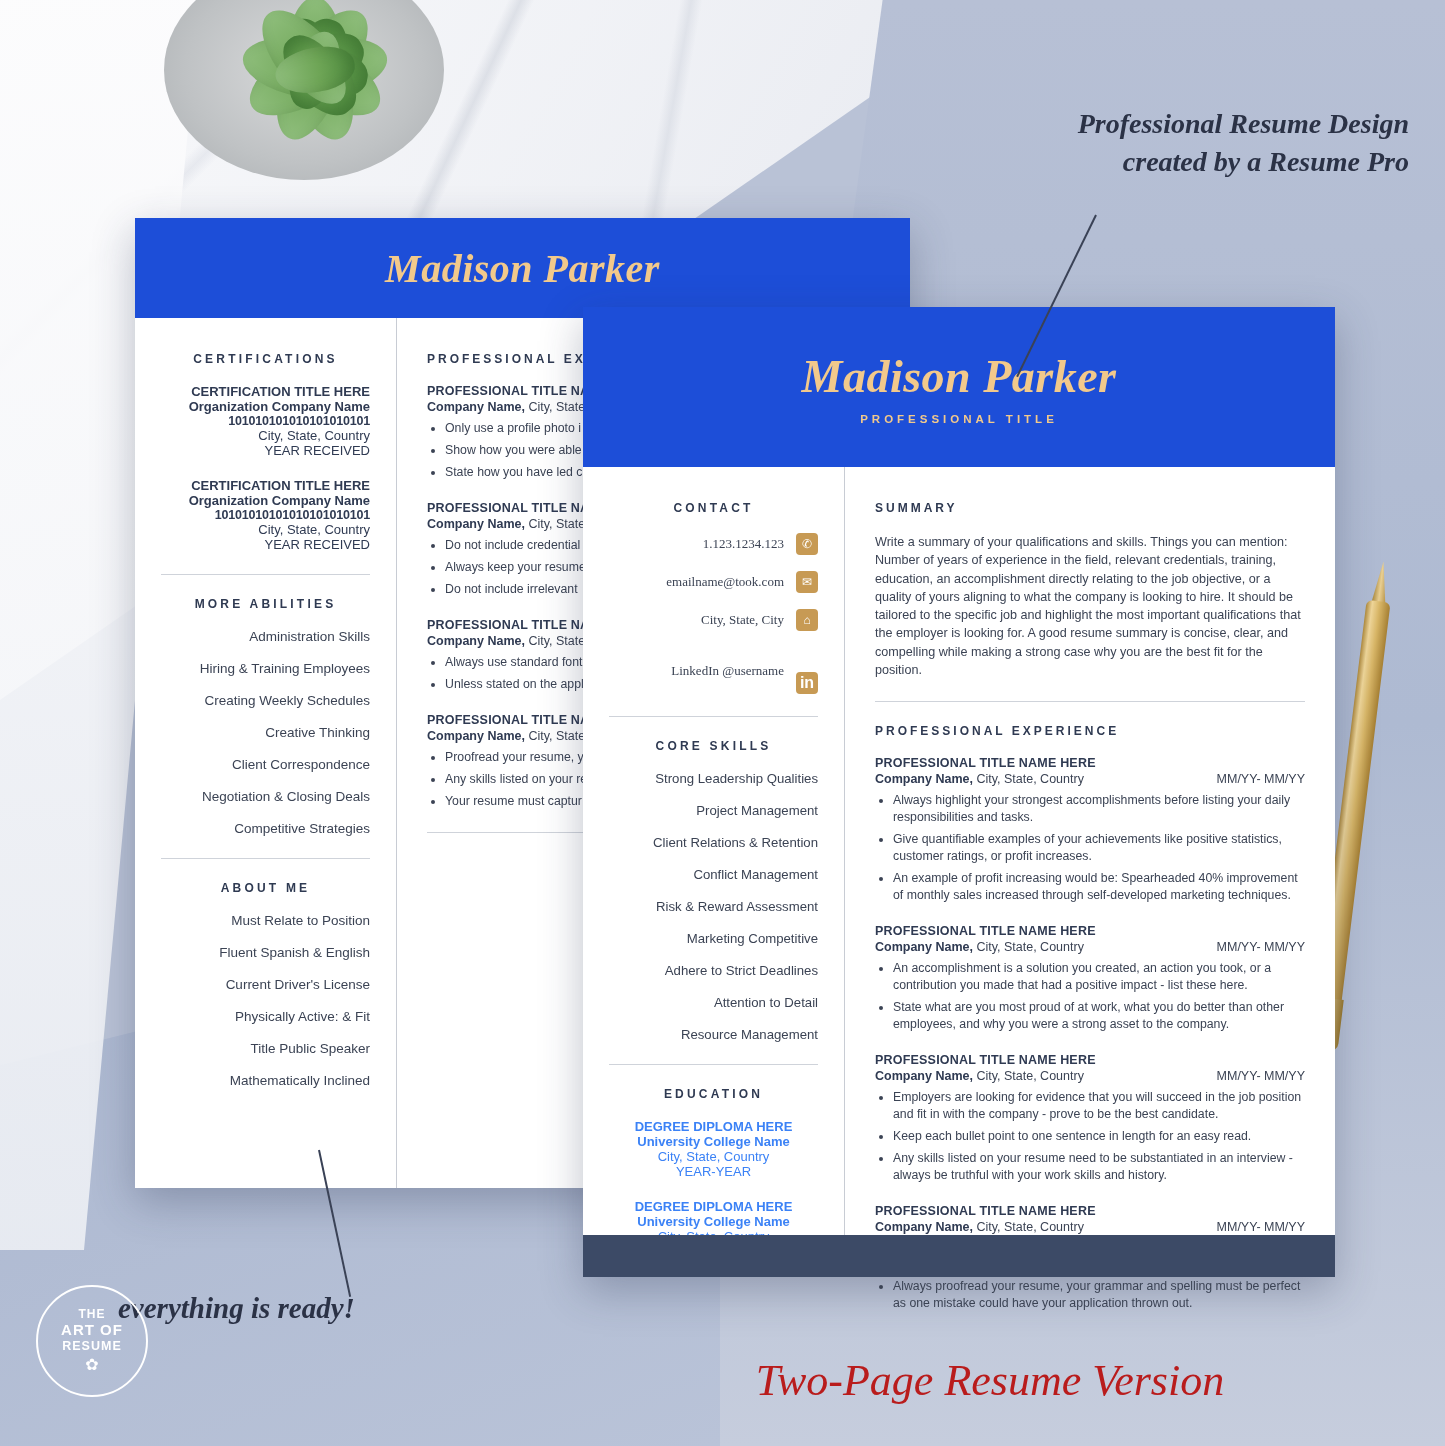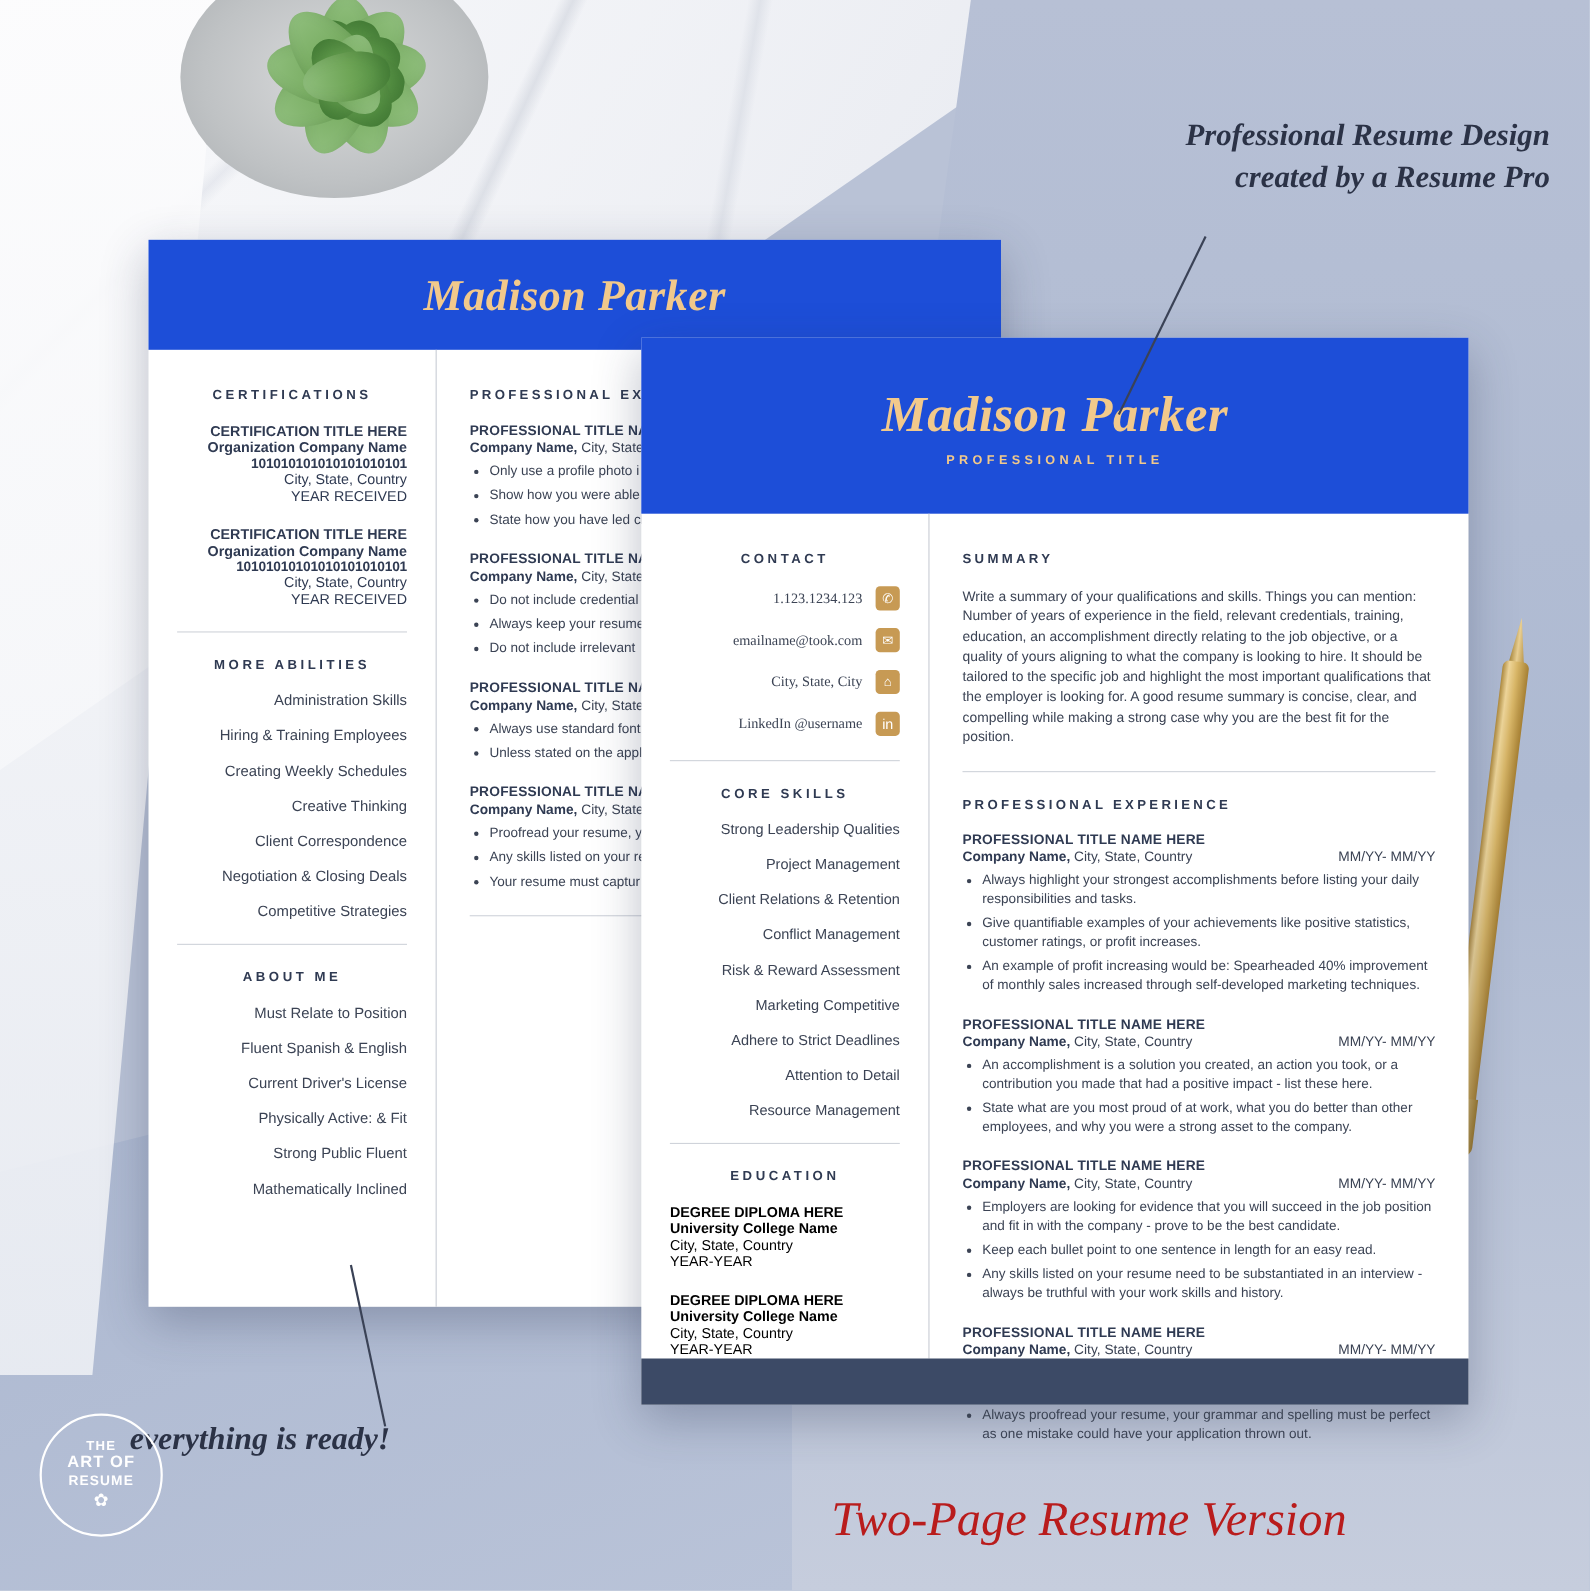--- a/index.html
+++ b/index.html
@@ -171,25 +171,25 @@
   }
   .contact-row span.txt { font-size: 13px; color:#3b4354;font-family:Liberation Serif, serif; }
   .ic {
     width: 22px; height: 22px; border-radius: 4px;
     display:flex; align-items:center; justify-content:center;
     color:#fff; font-size: 12px; flex: 0 0 22px;
   }
   .ic-phone { background:#c79a54; }
   .ic-mail  { background:#c79a54; }
   .ic-pin   { background:#c79a54; }
-  .ic-in    { background:#c79a54; font-weight:normal; font-size:13px;}
+  .ic-in    { background:#c79a54; font-weight:bold; font-size:16px;margin-top:25px;}
 
   .skill-item { text-align:right; font-size:13.2px; color:#3b4354; margin-bottom: 17px; }
 
-  .edu-block { text-align:left; color:#000000; margin-bottom: 20px; }
+  .edu-block { text-align:center; color:#3b82f6; margin-bottom: 20px; }
   .edu-block .e1 { font-weight:bold; font-size:13px; }
   .edu-block .e2 { font-weight:bold; font-size:13px; }
   .edu-block .e3 { font-size:13px; }
   .edu-block .e4 { font-size:13px; }
 
   .summary-text { font-size:12.6px; color:#3b4354; line-height:1.45; }
 
   
   .anno-topright {
     position:absolute; right: 36px; top: 105px; width: 470px;
@@ -298,21 +298,21 @@
       <div class="l-item">Negotiation &amp; Closing Deals</div>
       <div class="l-item">Competitive Strategies</div>
 
       <div class="divider"></div>
 
       <div class="sec-head">ABOUT ME</div>
       <div class="l-item">Must Relate to Position</div>
       <div class="l-item">Fluent Spanish &amp; English</div>
       <div class="l-item">Current Driver's License</div>
       <div class="l-item">Physically Active: &amp; Fit</div>
-      <div class="l-item">Strong Public Fluent</div>
+      <div class="l-item">Title Public Speaker</div>
       <div class="l-item">Mathematically Inclined</div>
     </div>
 
     <div class="col-right">
       <div class="sec-head left-al">PROFESSIONAL EXPER</div>
 
       <div class="exp">
         <div class="exp-title">PROFESSIONAL TITLE NAME HERE</div>
         <div class="exp-row">
             <div class="exp-company"><b>Company Name,</b> <span>City, State, Coun</span></div>

